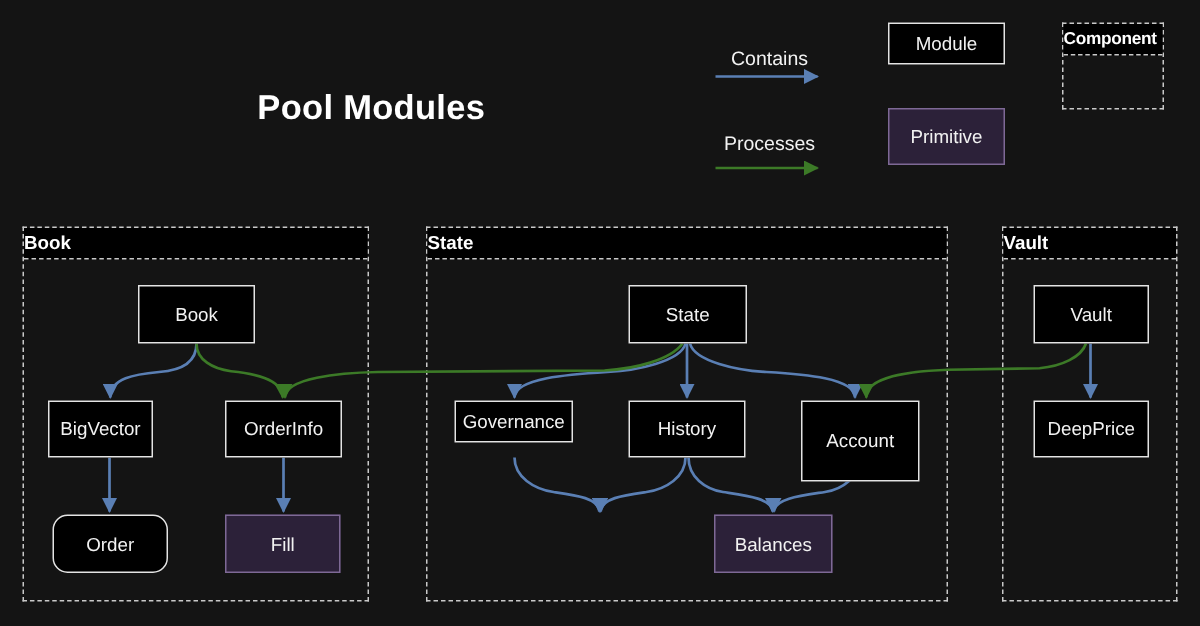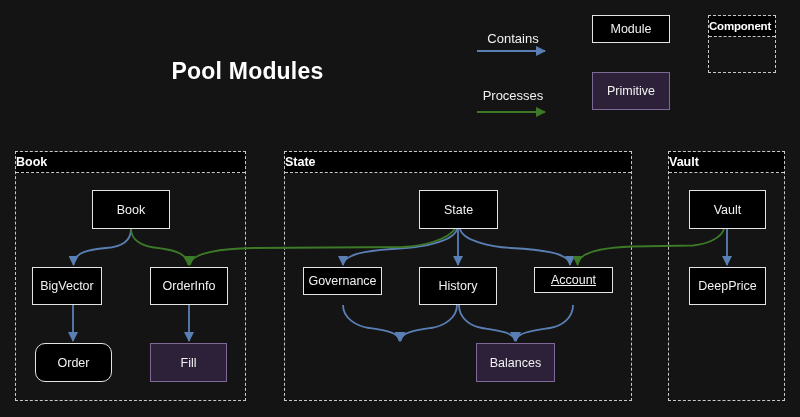--- a/index.html
+++ b/index.html
@@ -118,21 +118,21 @@
 
   <div class="node" style="left:419px;top:190px;width:79px;height:39px;">
     <span>State</span>
   </div>
   <div class="node" style="left:303px;top:267px;width:79px;height:28px;">
     <span>Governance</span>
   </div>
   <div class="node" style="left:419px;top:267px;width:78px;height:38px;">
     <span>History</span>
   </div>
-  <div class="node" style="left:534px;top:267px;width:79px;height:26px;text-decoration:underline;">
+  <div class="node" style="left:534px;top:267px;width:79px;height:54px;">
     <span>Account</span>
   </div>
   <div class="node primitive" style="left:476px;top:343px;width:79px;height:39px;">
     <span>Balances</span>
   </div>
 
   <div class="node" style="left:689px;top:190px;width:77px;height:39px;">
     <span>Vault</span>
   </div>
   <div class="node" style="left:689px;top:267px;width:77px;height:38px;">

